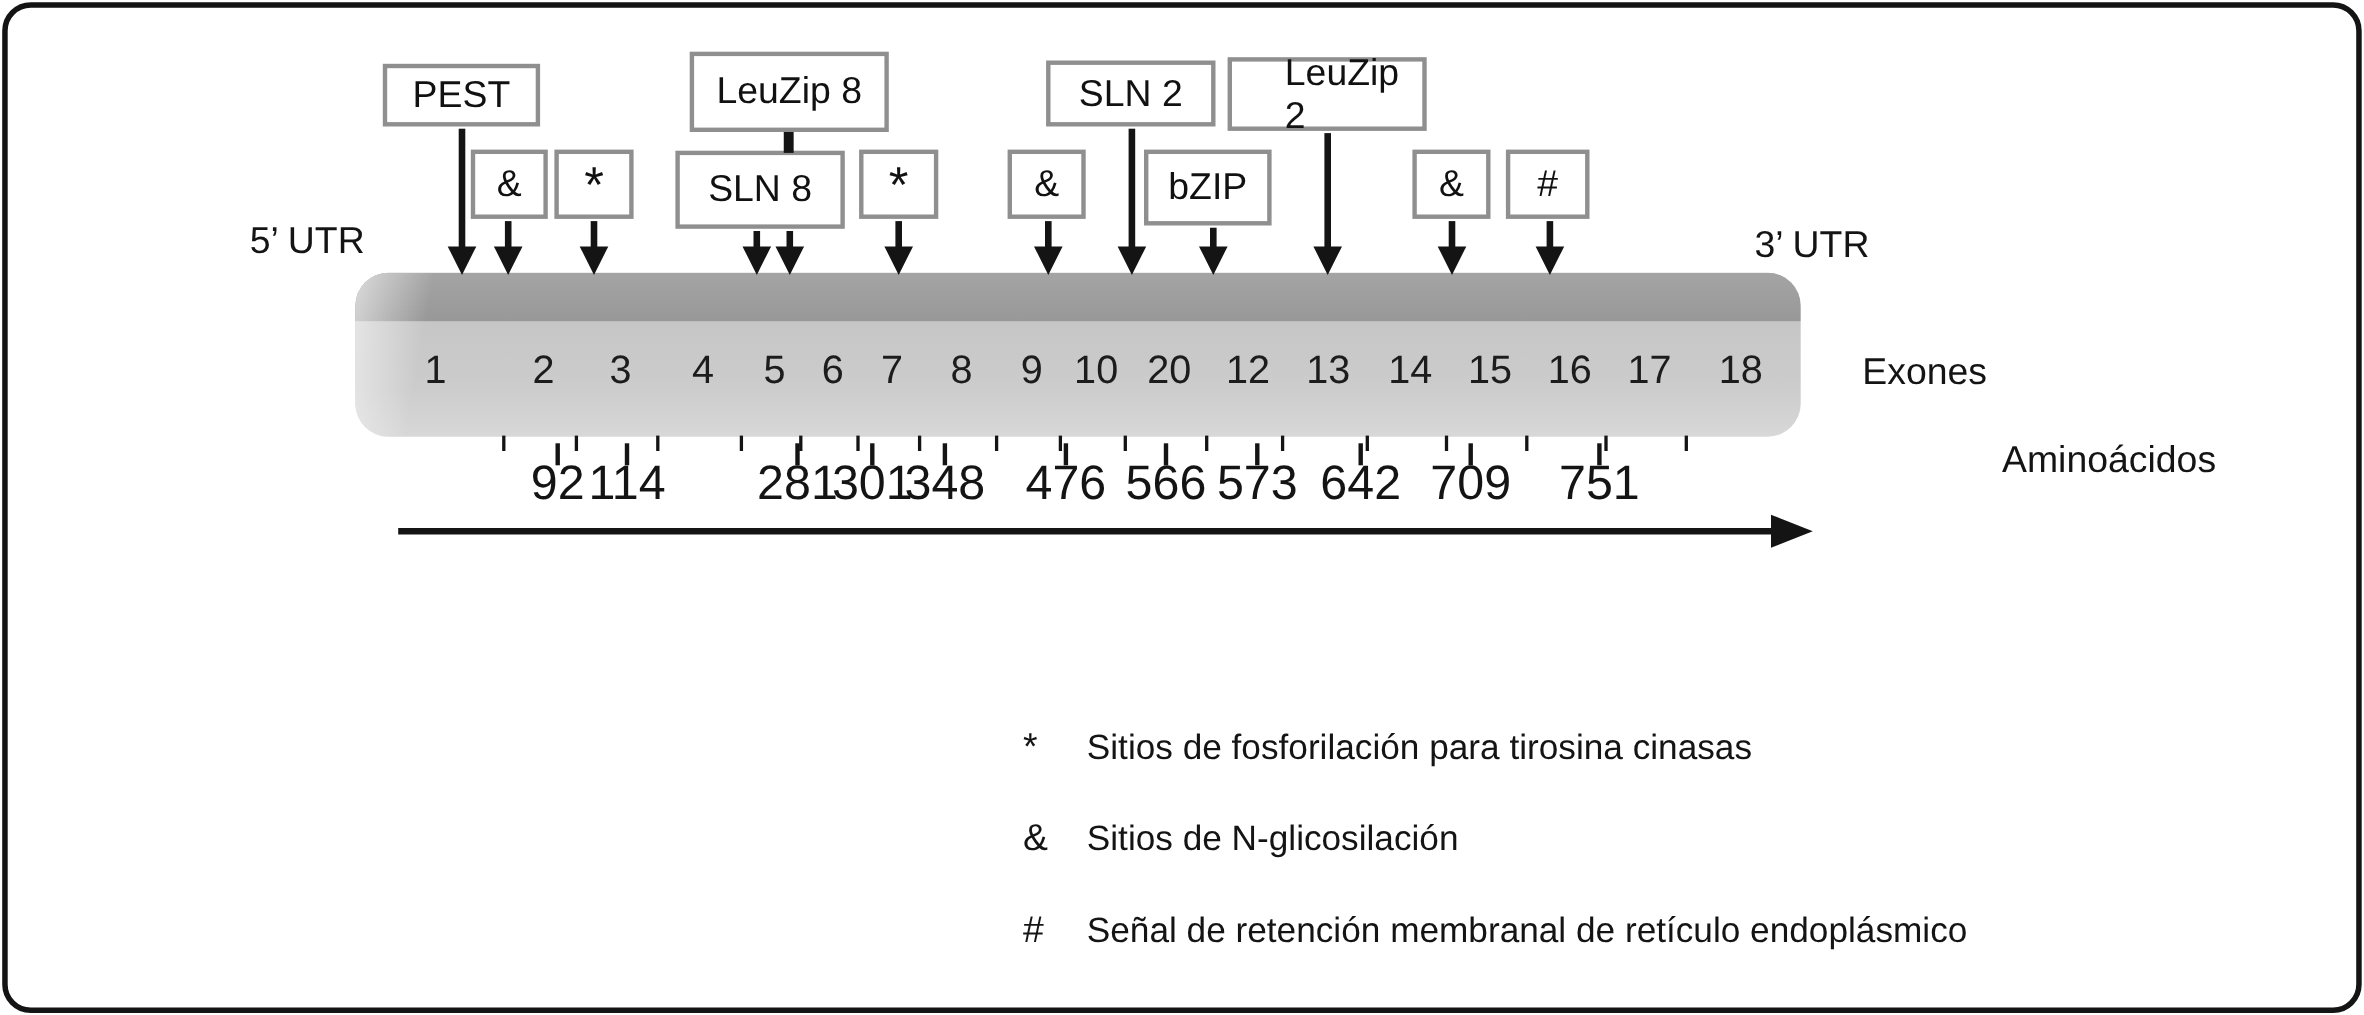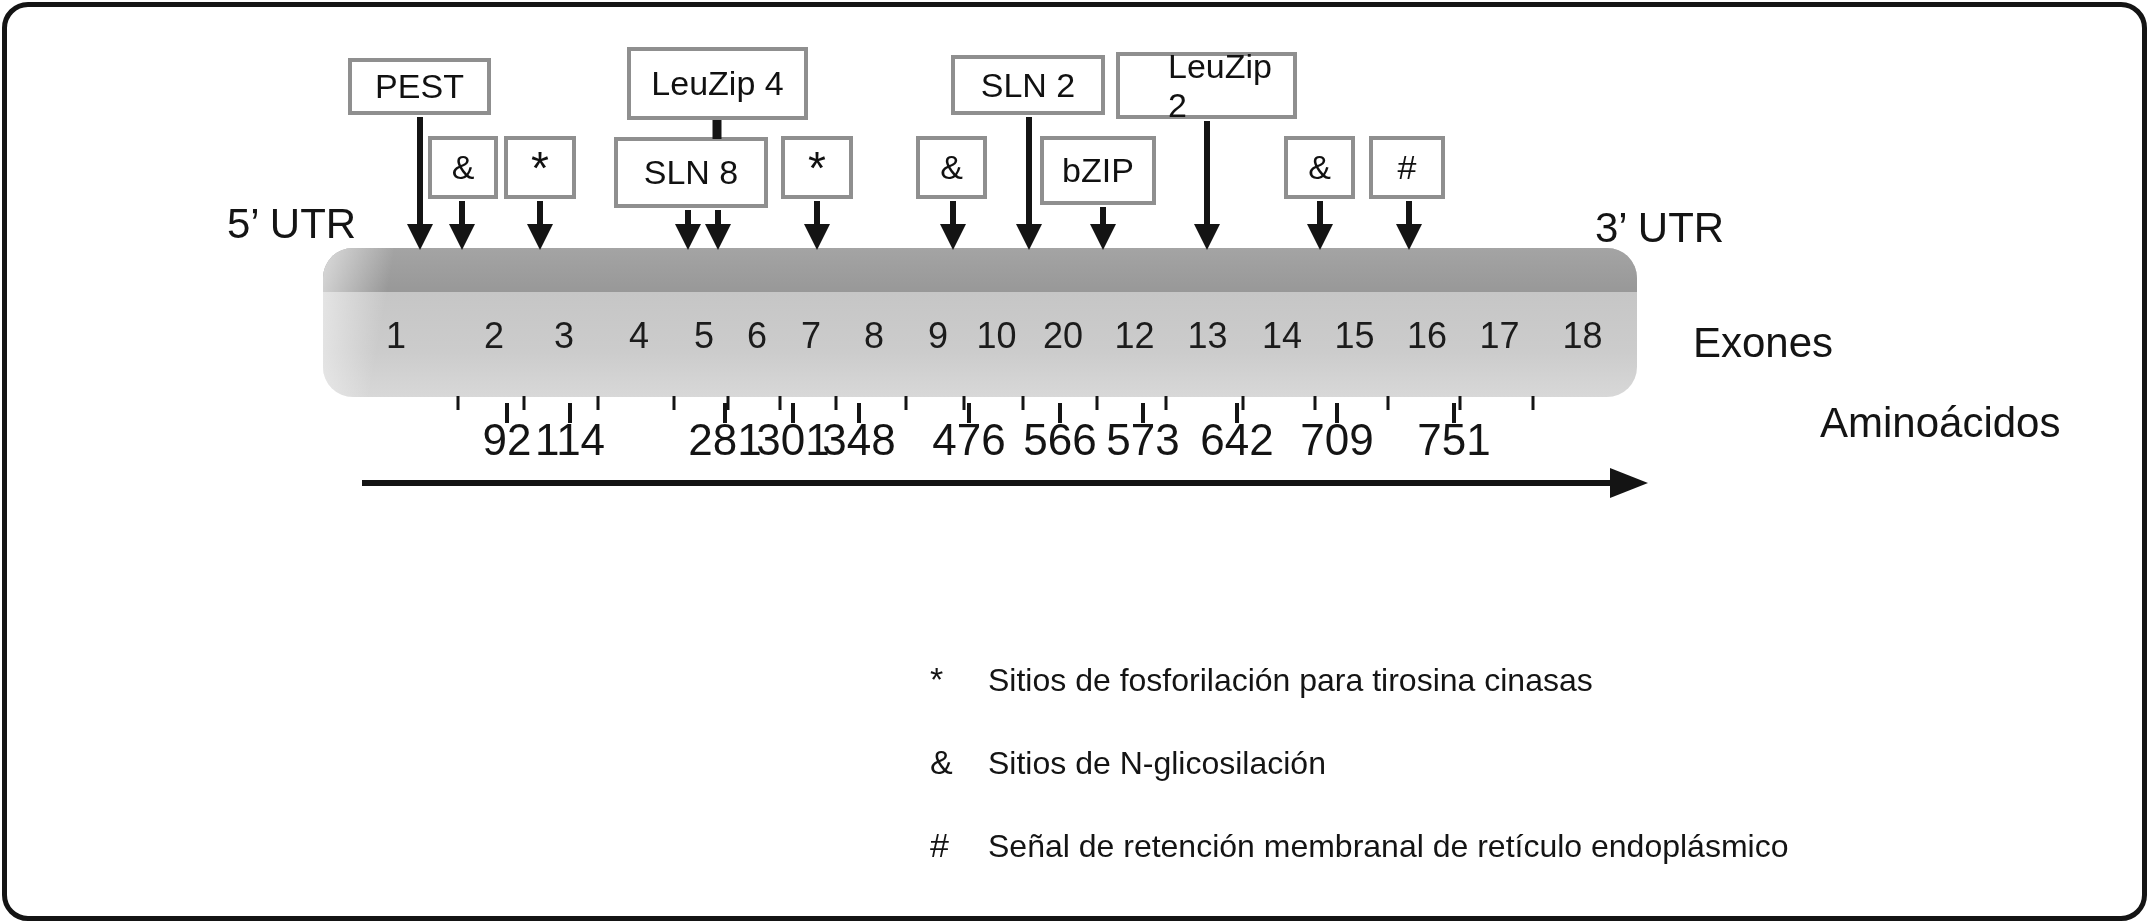--- a/index.html
+++ b/index.html
@@ -12,21 +12,21 @@
     overflow:hidden;
   }
   #figure-border{
     position:absolute;inset:2px;
     border:5px solid #141414;
     border-radius:26px;
     pointer-events:none;
   }
   .label{
     position:absolute;
-    font-size:42px;
+    font-size:34px;
     color:#141414;
     white-space:nowrap;
   }
   .kda-label{font-size:38px;text-align:center;}
   
   .dbox{
     position:absolute;
     box-sizing:border-box;
     background:#ffffff;
     border:4px solid #8b5cf6;
@@ -86,21 +86,21 @@
   <div class="label" style="left:227px;top:200px;">5’ UTR</div>
   <div class="label" style="left:1595px;top:204px;">3’ UTR</div>
 
   <div id="exon-bar" style="left: 323px; top: 248px; width: 1314px; height: 149px;">
     <div id="bar-top-face" style="height: 44px;"></div>
     <div id="bar-left-highlight"></div>
   </div>
 
   <div id="boxes">
       <div class="dbox" style="left: 348px; top: 58px; width: 143px; height: 57px; border-color: rgb(143, 143, 143);">PEST</div>
-      <div class="dbox" style="left: 627px; top: 47px; width: 181px; height: 73px; border-color: rgb(143, 143, 143);">LeuZip 4</div>
+      <div class="dbox" style="left: 627px; top: 47px; width: 181px; height: 73px; border-color: rgb(143, 143, 143);">LeuZip 8</div>
       <div class="dbox" style="left: 951px; top: 55px; width: 154px; height: 60px; border-color: rgb(143, 143, 143);">SLN 2</div>
       <div class="dbox" style="left: 1116px; top: 52px; width: 181px; height: 67px; border-color: rgb(143, 143, 143); padding-left: 48px;">LeuZip 2</div>
       <div class="dbox" style="left: 428px; top: 136px; width: 70px; height: 63px; border-color: rgb(143, 143, 143);">&amp;</div>
       <div class="dbox sym-star" style="left: 504px; top: 136px; width: 72px; height: 63px; border-color: rgb(143, 143, 143);">*</div>
       <div class="dbox" style="left: 614px; top: 137px; width: 154px; height: 71px; border-color: rgb(143, 143, 143);">SLN 8</div>
       <div class="dbox sym-star" style="left: 781px; top: 136px; width: 72px; height: 63px; border-color: rgb(143, 143, 143);">*</div>
       <div class="dbox" style="left: 916px; top: 136px; width: 71px; height: 63px; border-color: rgb(143, 143, 143);">&amp;</div>
       <div class="dbox" style="left: 1040px; top: 136px; width: 116px; height: 69px; border-color: rgb(143, 143, 143);">bZIP</div>
       <div class="dbox" style="left: 1284px; top: 136px; width: 71px; height: 63px; border-color: rgb(143, 143, 143);">&amp;</div>
       <div class="dbox" style="left: 1369px; top: 136px; width: 76px; height: 63px; border-color: rgb(143, 143, 143);">#</div>

